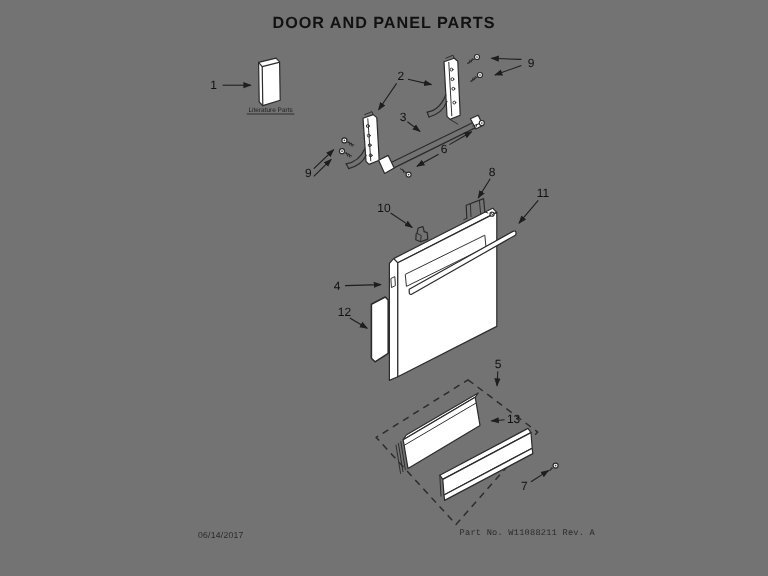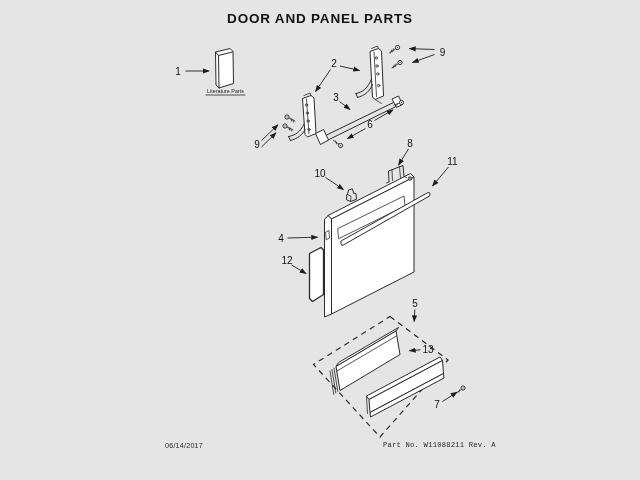--- a/index.html
+++ b/index.html
@@ -1,17 +1,17 @@
 <!DOCTYPE html>
 <html><head>
 <meta charset="utf-8">
 <style>
   html,body{margin:0;padding:0;background:#ffffff;}
   #page{
-    position:relative;width:640px;height:480px;background:#e5e5e5;overflow:hidden;
+    position:relative;width:640px;height:480px;background:#737373;overflow:hidden;
     font-family:"Liberation Sans", sans-serif;color:#1c1c1c;
   }
   #title{
     position:absolute;top:11px;left:0;width:640px;text-align:center;
     font-size:13.5px;font-weight:bold;letter-spacing:.8px;color:#111;
   }
   #diagram-svg{position:absolute;top:0;left:0;}
   .footer-text{position:absolute;font-size:7.2px;color:#2a2a2a;letter-spacing:.2px;}
   #footer-date{left:165px;top:441px;}
   #footer-part{left:383px;top:441px;font-family:Liberation Mono, monospace;}

